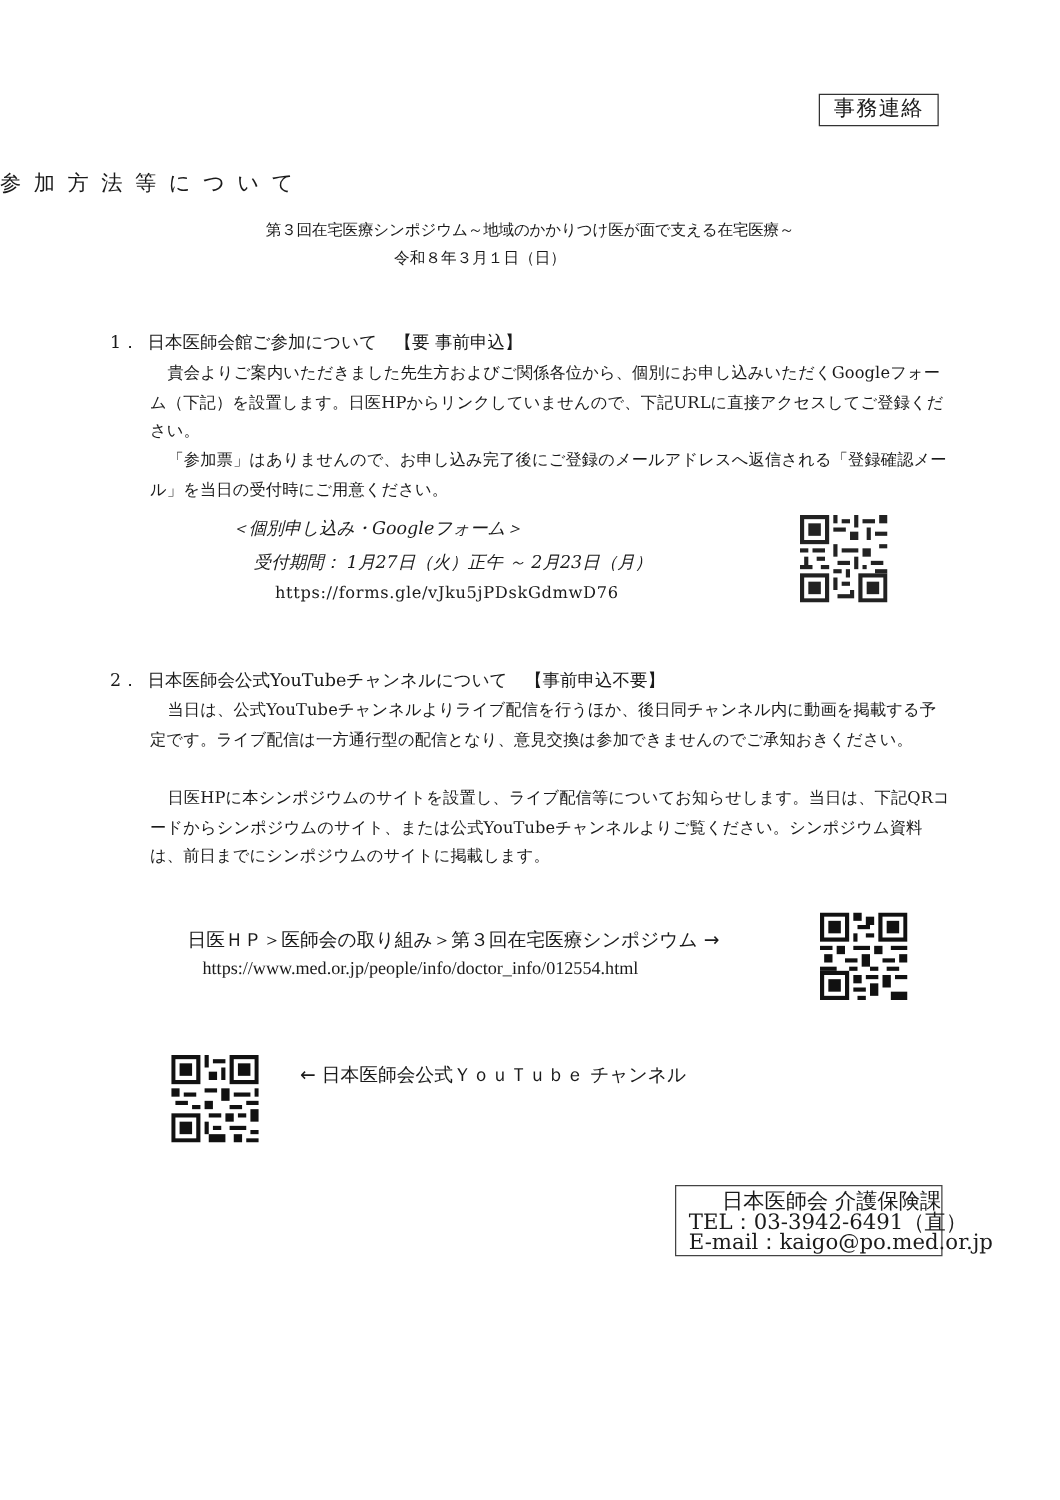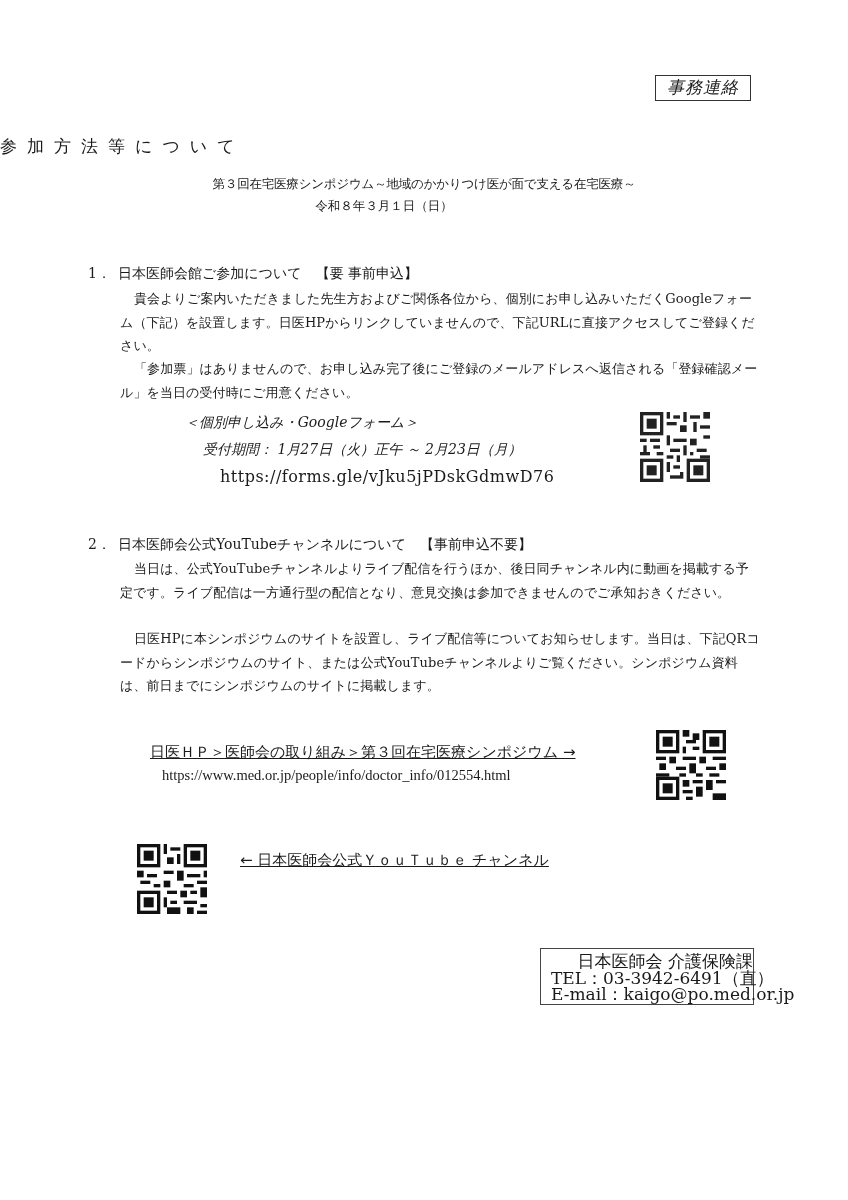--- a/index.html
+++ b/index.html
@@ -5,43 +5,43 @@
   html, body { margin: 0; padding: 0; background: #ffffff; }
   body {
     width: 848px; height: 1200px; position: relative; overflow: hidden;
     font-family: "DejaVu Serif", "Liberation Serif", serif;
     color: #1a1a1a;
   }
   .abs { position: absolute; }
   .stamp {
     left: 655px; top: 75px; width: 96px; height: 26px;
     border: 1.5px solid #333; box-sizing: border-box;
-    font-size: 17px; line-height: 23px; text-align: center; letter-spacing: 1px; font-style: italic;
+    font-size: 17px; line-height: 23px; text-align: center; letter-spacing: 1px;
   }
   .title {
     left: 0; width: 848px; top: 135px; 
     font-size: 17px; letter-spacing: 10px;
   }
   .subtitle {
     left: 0; width: 848px; top: 176px; text-align: center;
     font-size: 12.5px; letter-spacing: -0.2px;
   }
   .date {
     left: 0; width: 768px; top: 198px; text-align: center;
     font-size: 12.5px;
   }
   .sec-head { font-size: 14px; left: 88px; white-space: nowrap; }
   .sec-head .num { display: inline-block; width: 30px; }
   .para {
     left: 120px; width: 640px; font-size: 13px; line-height: 23.5px;
     text-indent: 14px; letter-spacing: 0.1px;
   }
   .form-block { font-size: 14px; white-space: nowrap; font-style: italic; }
-  .mono-url { font-family: "DejaVu Serif", "Liberation Serif", serif; font-size: 16px; letter-spacing: 0.5px; }
-  .sans { font-family: "DejaVu Sans", "Liberation Sans", sans-serif; text-decoration: underline; }
+  .mono-url { font-family: "DejaVu Serif", "Liberation Serif", serif; font-size: 13px; letter-spacing: 0.5px; }
+  .sans { font-family: "DejaVu Sans", "Liberation Sans", sans-serif; }
   .qr { background: #fff; }
   .contact {
     left: 540px; top: 948px; width: 214px; height: 57px;
     border: 1.5px solid #444; box-sizing: border-box;
     padding: 4px 0 0 10px; font-size: 17px; line-height: 16.5px; text-align: right;
   }
   .contact div { white-space: nowrap; }
 </style>
 </head>
 <body>

